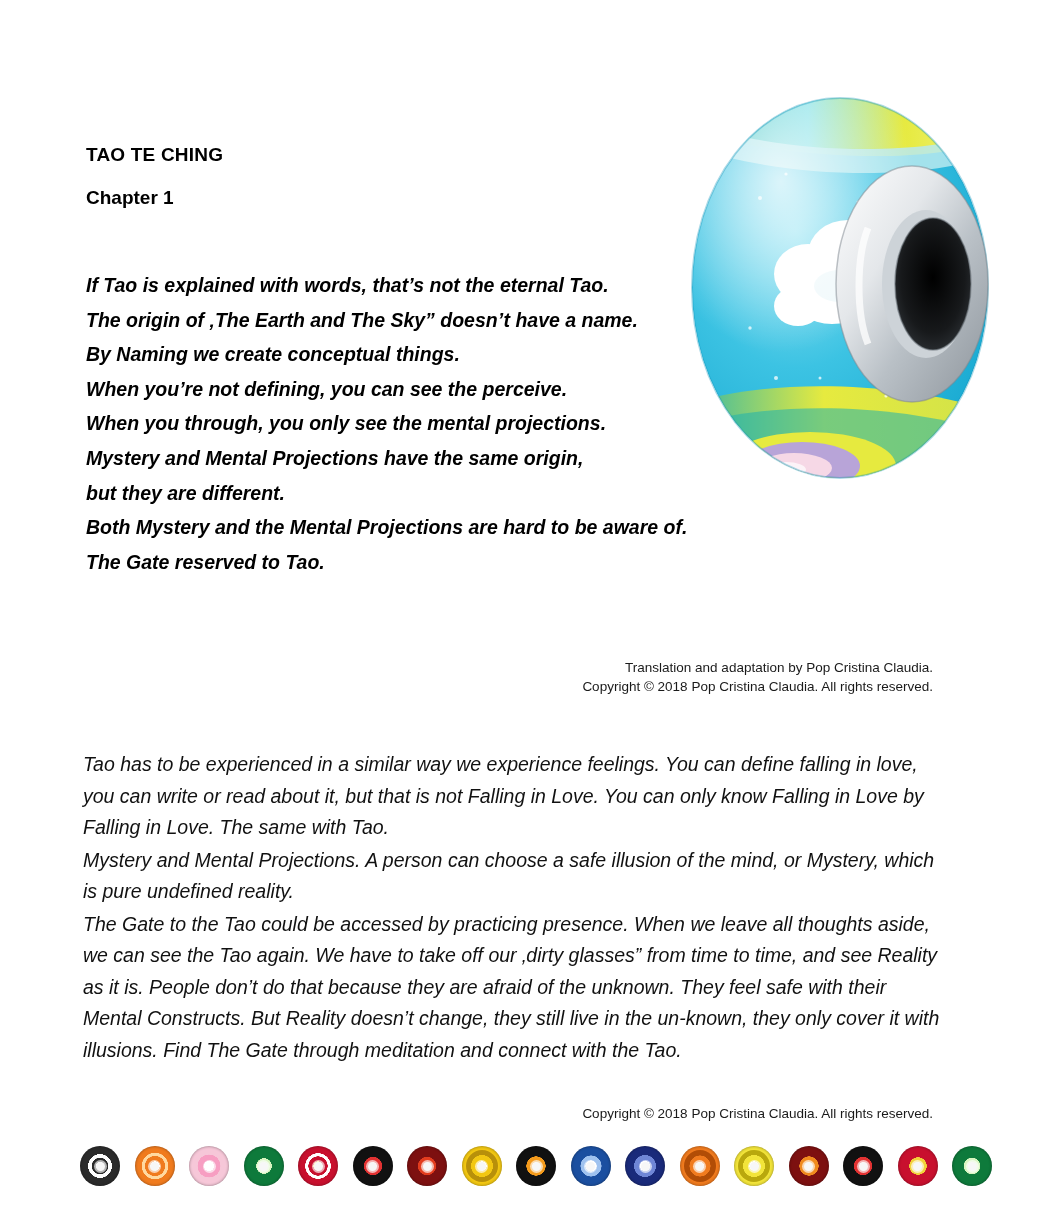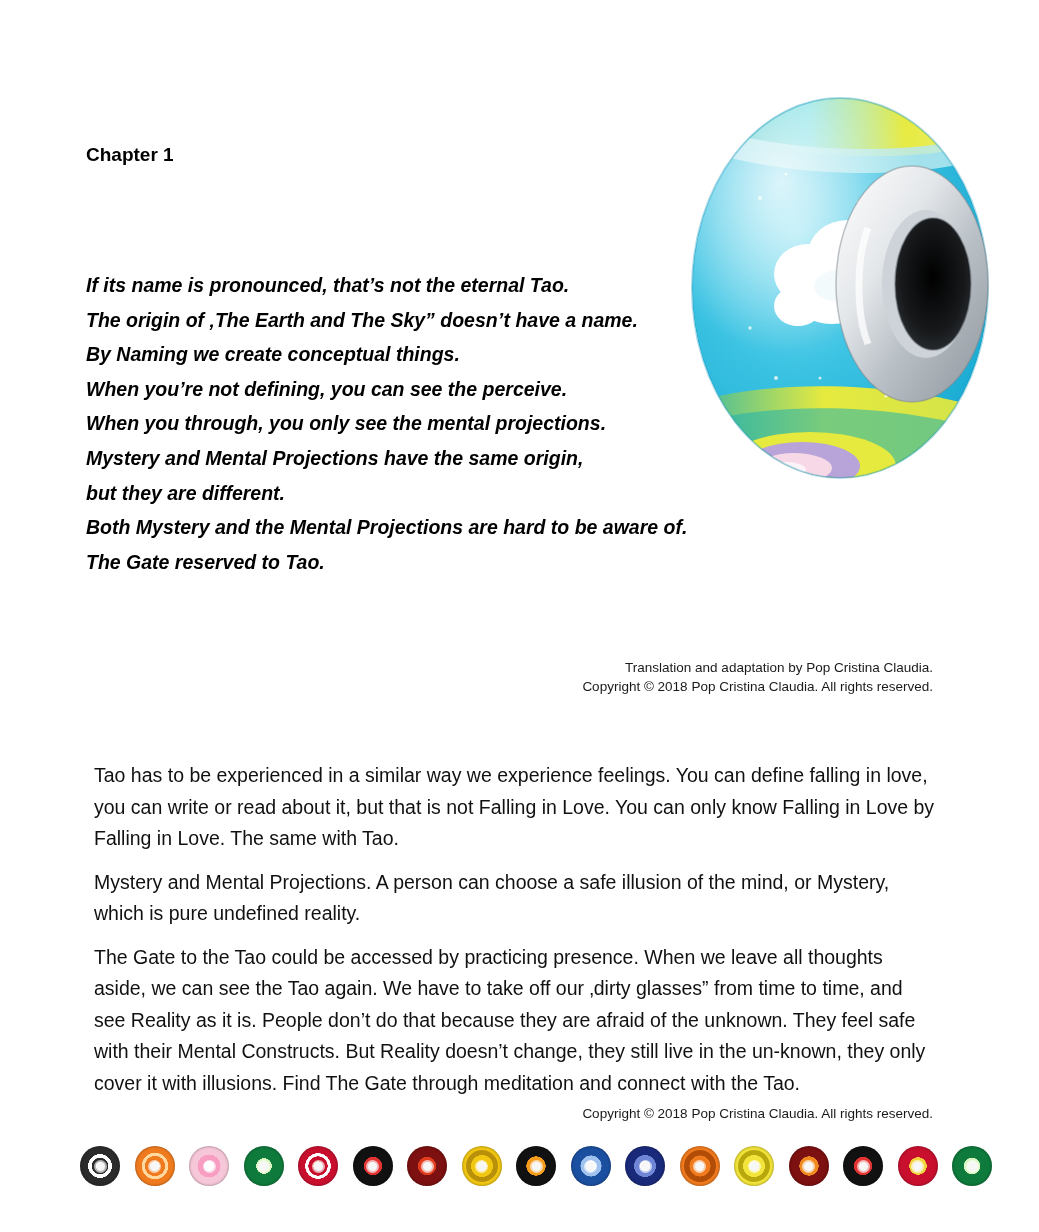--- a/index.html
+++ b/index.html
@@ -73,21 +73,22 @@
   .body-text {
     position: absolute;
     left: 82px;
     top: 748px;
     width: 865px;
     font-size: 19.5px;
     line-height: 31.5px;
     color: #111111;
   }
   .body-text p {
-    margin: 12px;
+    margin: 1px;
+    font-style: italic;
   }
 
   
   .footer-copy {
     position: absolute;
     right: 106px;
     top: 1106px;
     font-size: 13.5px;
     color: #1a1a1a;
   }
@@ -145,25 +146,26 @@
     border-radius: 50%;
   }
   .mini-bead.soft::after { background: rgba(255,255,255,0.8); }
 </style>
 </head>
 <body>
 
 <div class="page">
 
   <div class="title-block">
+    <div class="doc-title">TAO TE CHING</div>
     <div class="doc-chapter">Chapter 1</div>
   </div>
 
   <div class="poem">
-    <div class="poem-line">If its name is pronounced, that’s not the eternal Tao.</div>
+    <div class="poem-line">If Tao is explained with words, that’s not the eternal Tao.</div>
     <div class="poem-line">The origin of ‚The Earth and The Sky” doesn’t have a name.</div>
     <div class="poem-line">By Naming we create conceptual things.</div>
     <div class="poem-line">When you’re not defining, you can see the perceive.</div>
     <div class="poem-line">When you through, you only see the mental projections.</div>
     <div class="poem-line">Mystery and Mental Projections have the same origin,</div>
     <div class="poem-line">but they are different.</div>
     <div class="poem-line">Both Mystery and the Mental Projections are hard to be aware of.</div>
     <div class="poem-line">The Gate reserved to Tao.</div>
   </div>
 

